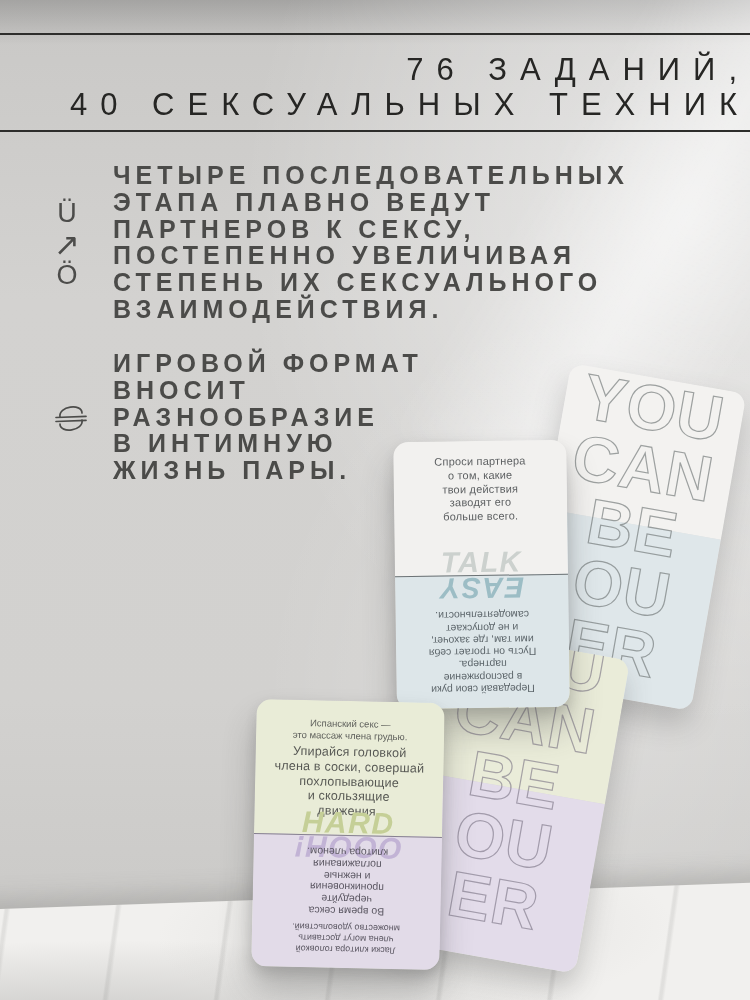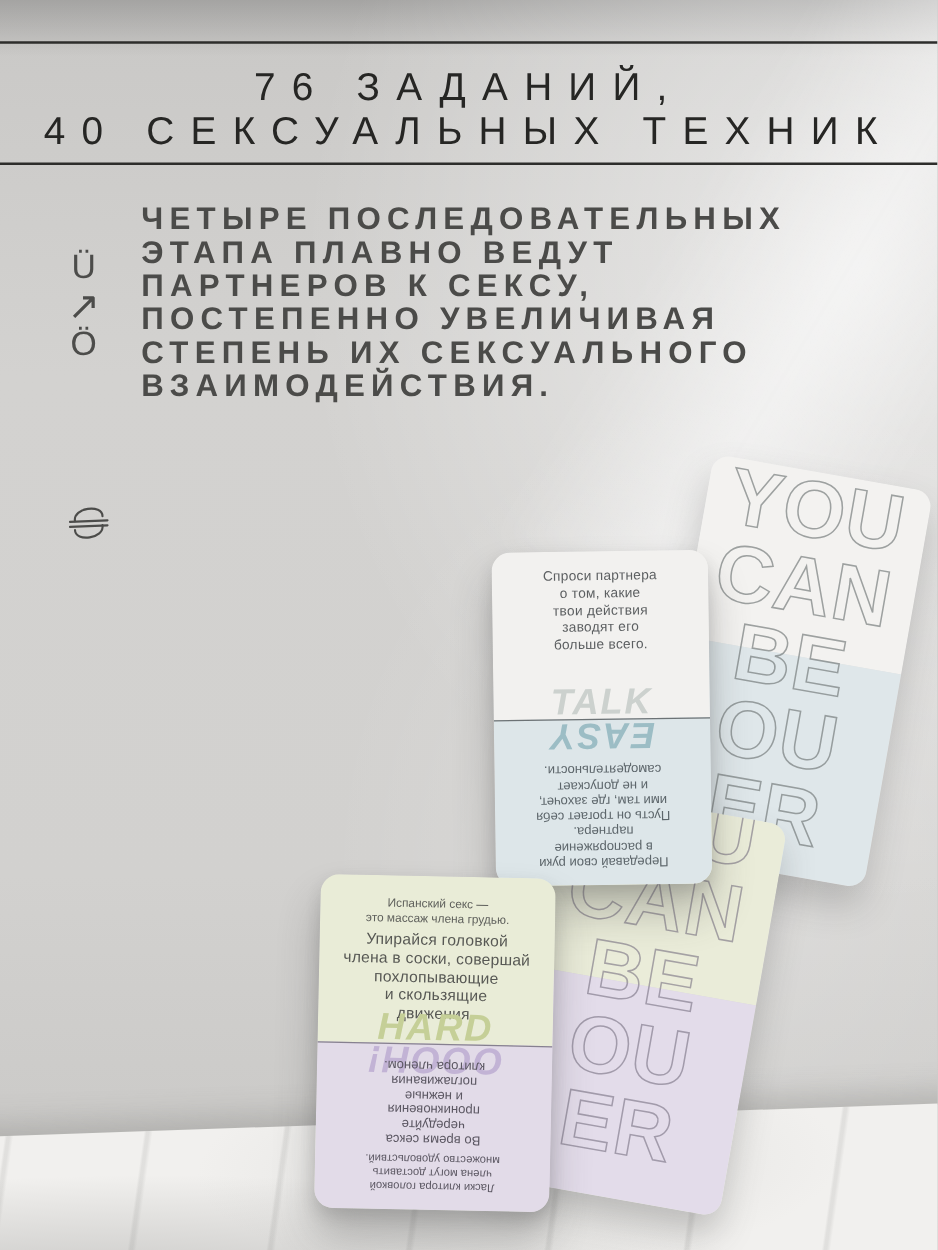--- a/index.html
+++ b/index.html
@@ -22,21 +22,21 @@
       box-shadow:0 -10px 22px rgba(110,110,108,.28);
       background-image:
         radial-gradient(ellipse at 8% 80%, rgba(120,120,118,.45) 0%, rgba(120,120,118,0) 55%),
         radial-gradient(ellipse at 55% 20%, rgba(180,180,178,.25) 0%, rgba(180,180,178,0) 40%),
         repeating-linear-gradient(100deg, rgba(160,160,158,0) 0 46px, rgba(150,150,148,.18) 48px 50px, rgba(160,160,158,0) 53px 110px);}
 
   
   .header{position:absolute;left:0;right:0;top:0;z-index:2;}
   .rule{position:absolute;left:0;right:0;height:2px;background:#2d2d2b;}
   .rule-top{top:33px}.rule-bottom{top:130px}
-  .title{position:absolute;top:52px;left:0;right:0;margin:0;text-align:center;
+  .title{position:absolute;top:52px;left:0;right:0;margin:0;text-align:right;
       font-size:31px;font-weight:400;color:#262624;line-height:35px;}
   .title-line{display:block;white-space:nowrap;letter-spacing:13px;}
 
   
   .feature-text{position:absolute;left:113px;margin:0;z-index:2;
       font-size:25px;line-height:26.8px;letter-spacing:5px;color:#4b4b49;white-space:pre-line;font-weight:bold;}
   .feature-text-1{top:162px;}
   .feature-text-2{top:350px;}
   .icon-stages{position:absolute;left:42px;top:198px;width:50px;z-index:2;
       display:flex;flex-direction:column;align-items:center;color:#4c4c4a;}
@@ -125,20 +125,25 @@
 ВЗАИМОДЕЙСТВИЯ.</p>
 
   <div class="icon-variety">
     <svg width="42" height="38" viewBox="0 0 42 38" fill="none" xmlns="http://www.w3.org/2000/svg">
       <path d="M10 17 C 8 6, 32 3, 32 13" stroke="#4c4c4a" stroke-width="1.7" stroke-linecap="round" fill="none"></path>
       <path d="M32 20 C 34 31, 10 34, 10 24" stroke="#4c4c4a" stroke-width="1.7" stroke-linecap="round" fill="none"></path>
       <line x1="6" y1="17.5" x2="36" y2="16.3" stroke="#4c4c4a" stroke-width="1.7" stroke-linecap="round"></line>
       <line x1="6" y1="21.5" x2="36" y2="20.3" stroke="#4c4c4a" stroke-width="1.7" stroke-linecap="round"></line>
     </svg>
   </div>
+  <p class="feature-text feature-text-2">ИГРОВОЙ ФОРМАТ
+ВНОСИТ
+РАЗНООБРАЗИЕ
+В ИНТИМНУЮ
+ЖИЗНЬ ПАРЫ.</p>
 
   <div class="back-card back-card-a">
     <div class="bhalf btop"></div>
     <div class="bhalf bbot"></div>
     <div class="outline-lines">YOU
 CAN
 BE
 OU
 ER</div>
   </div>

